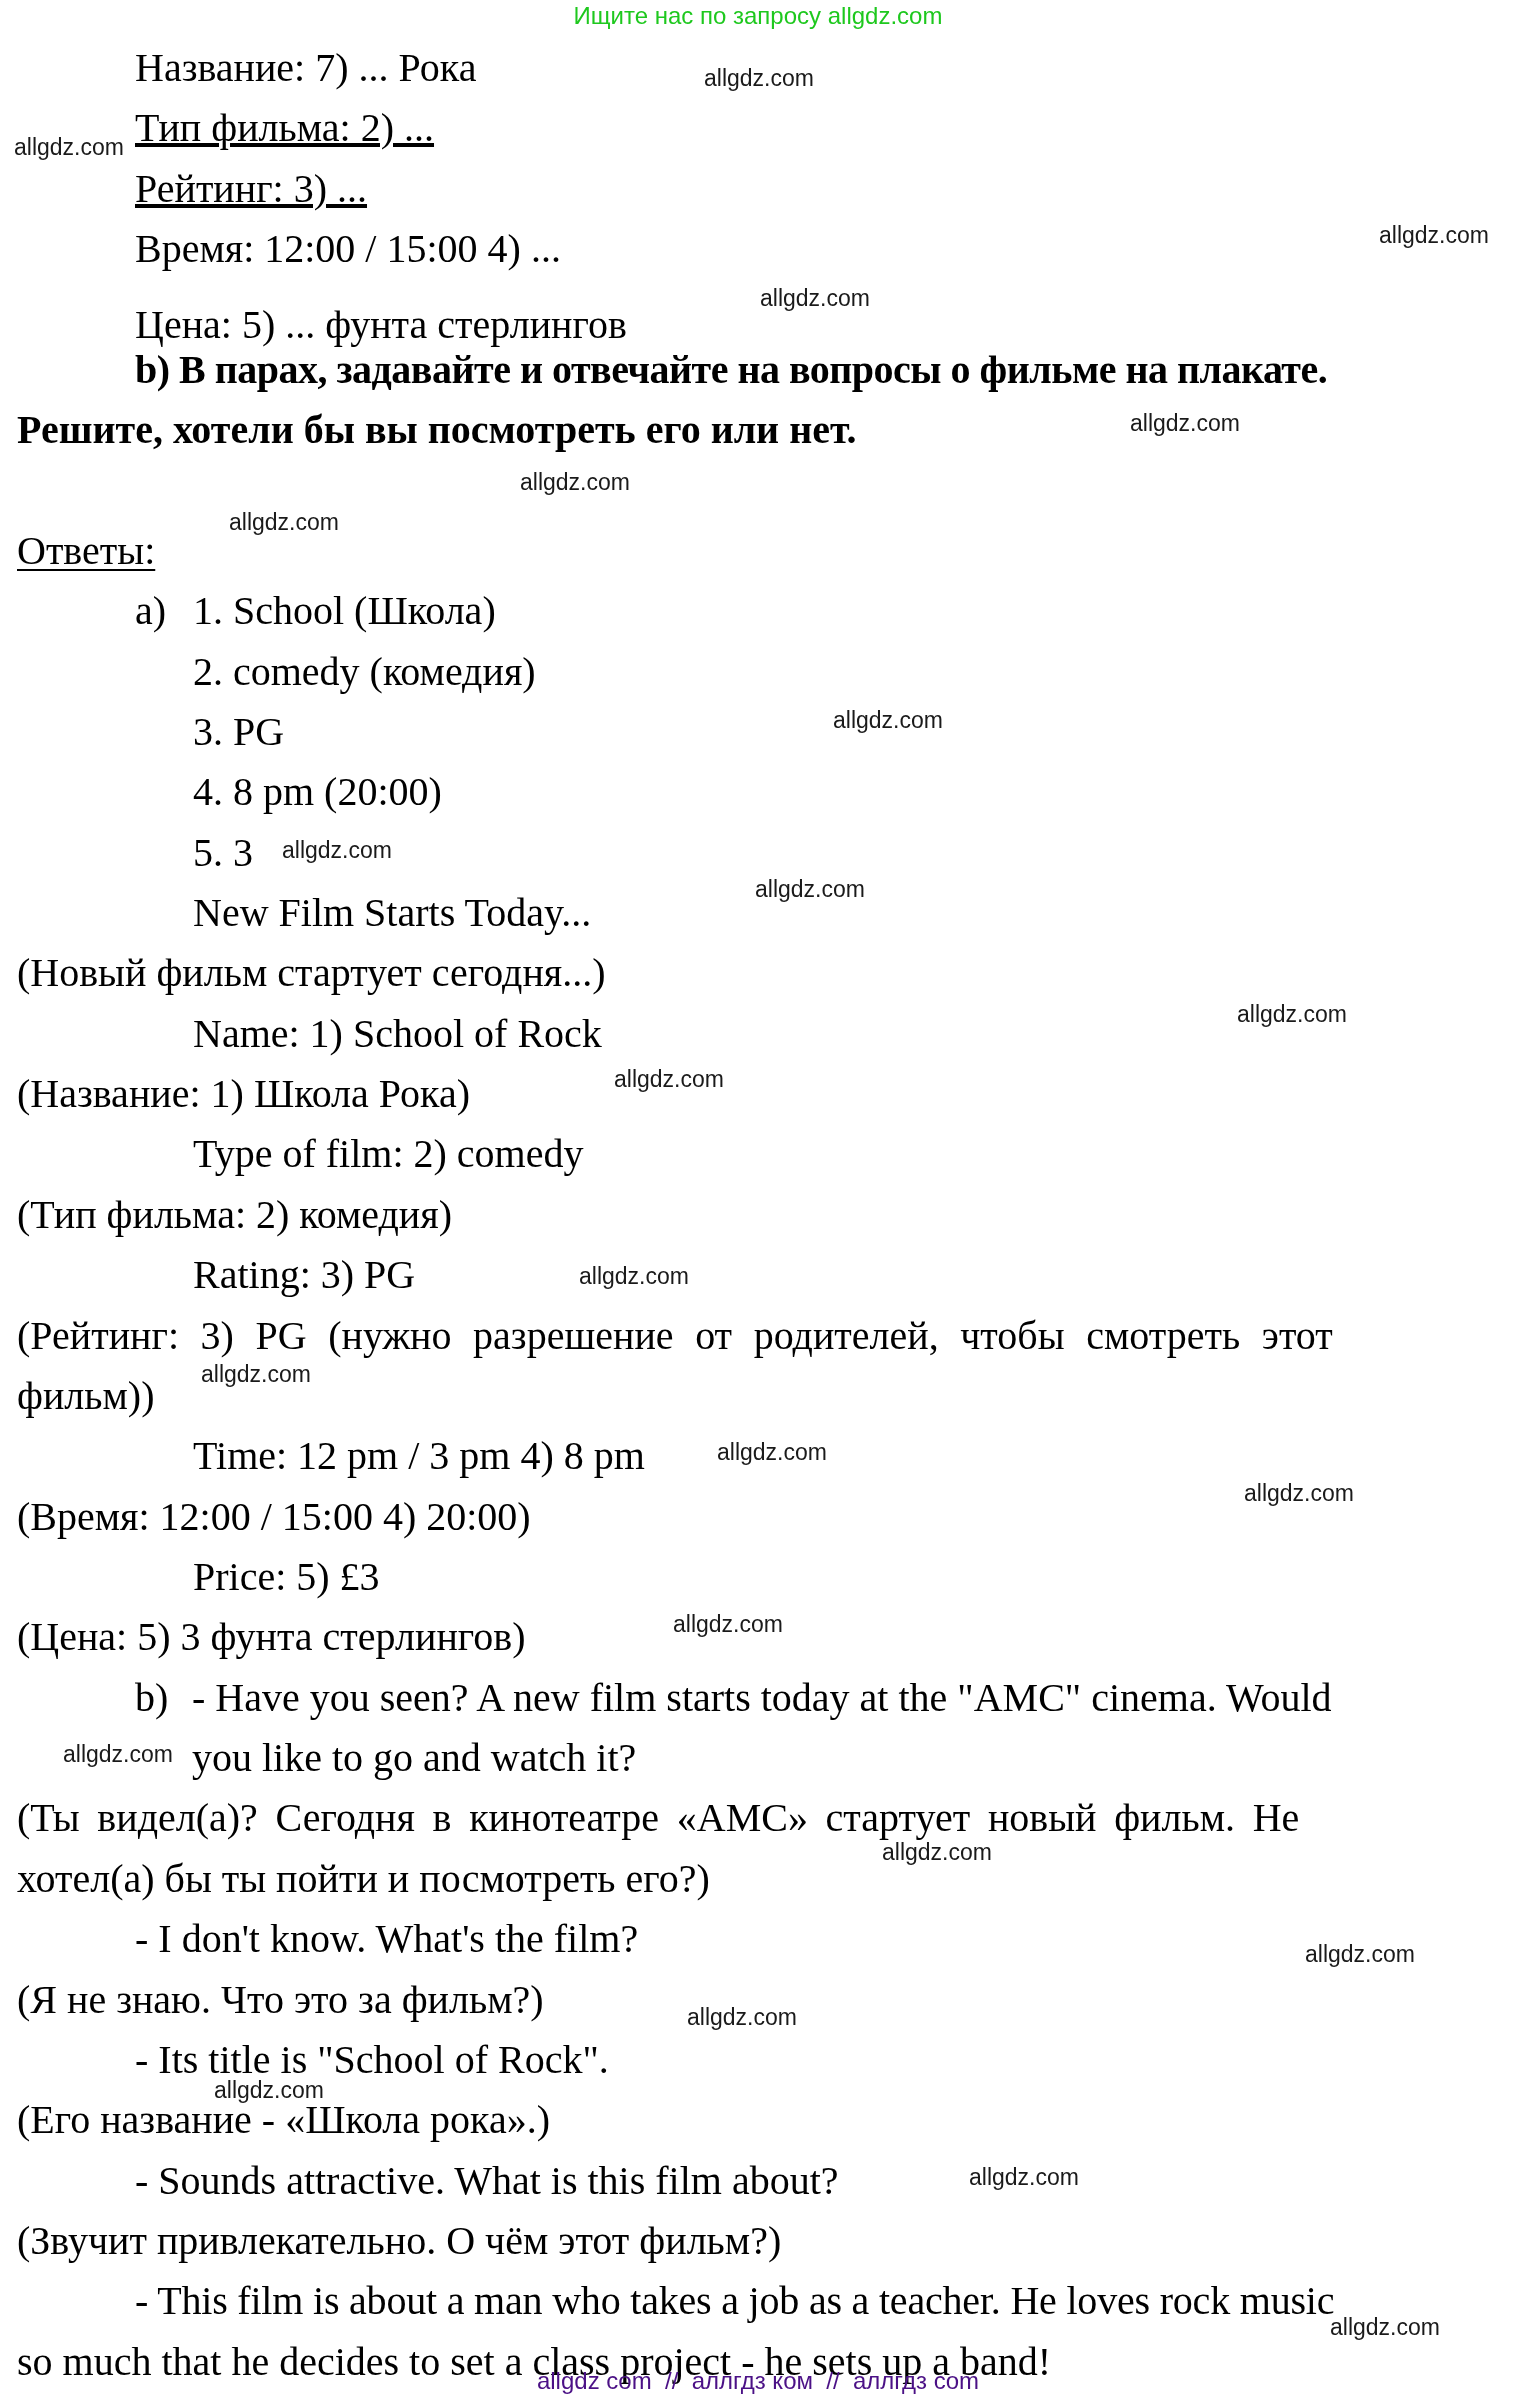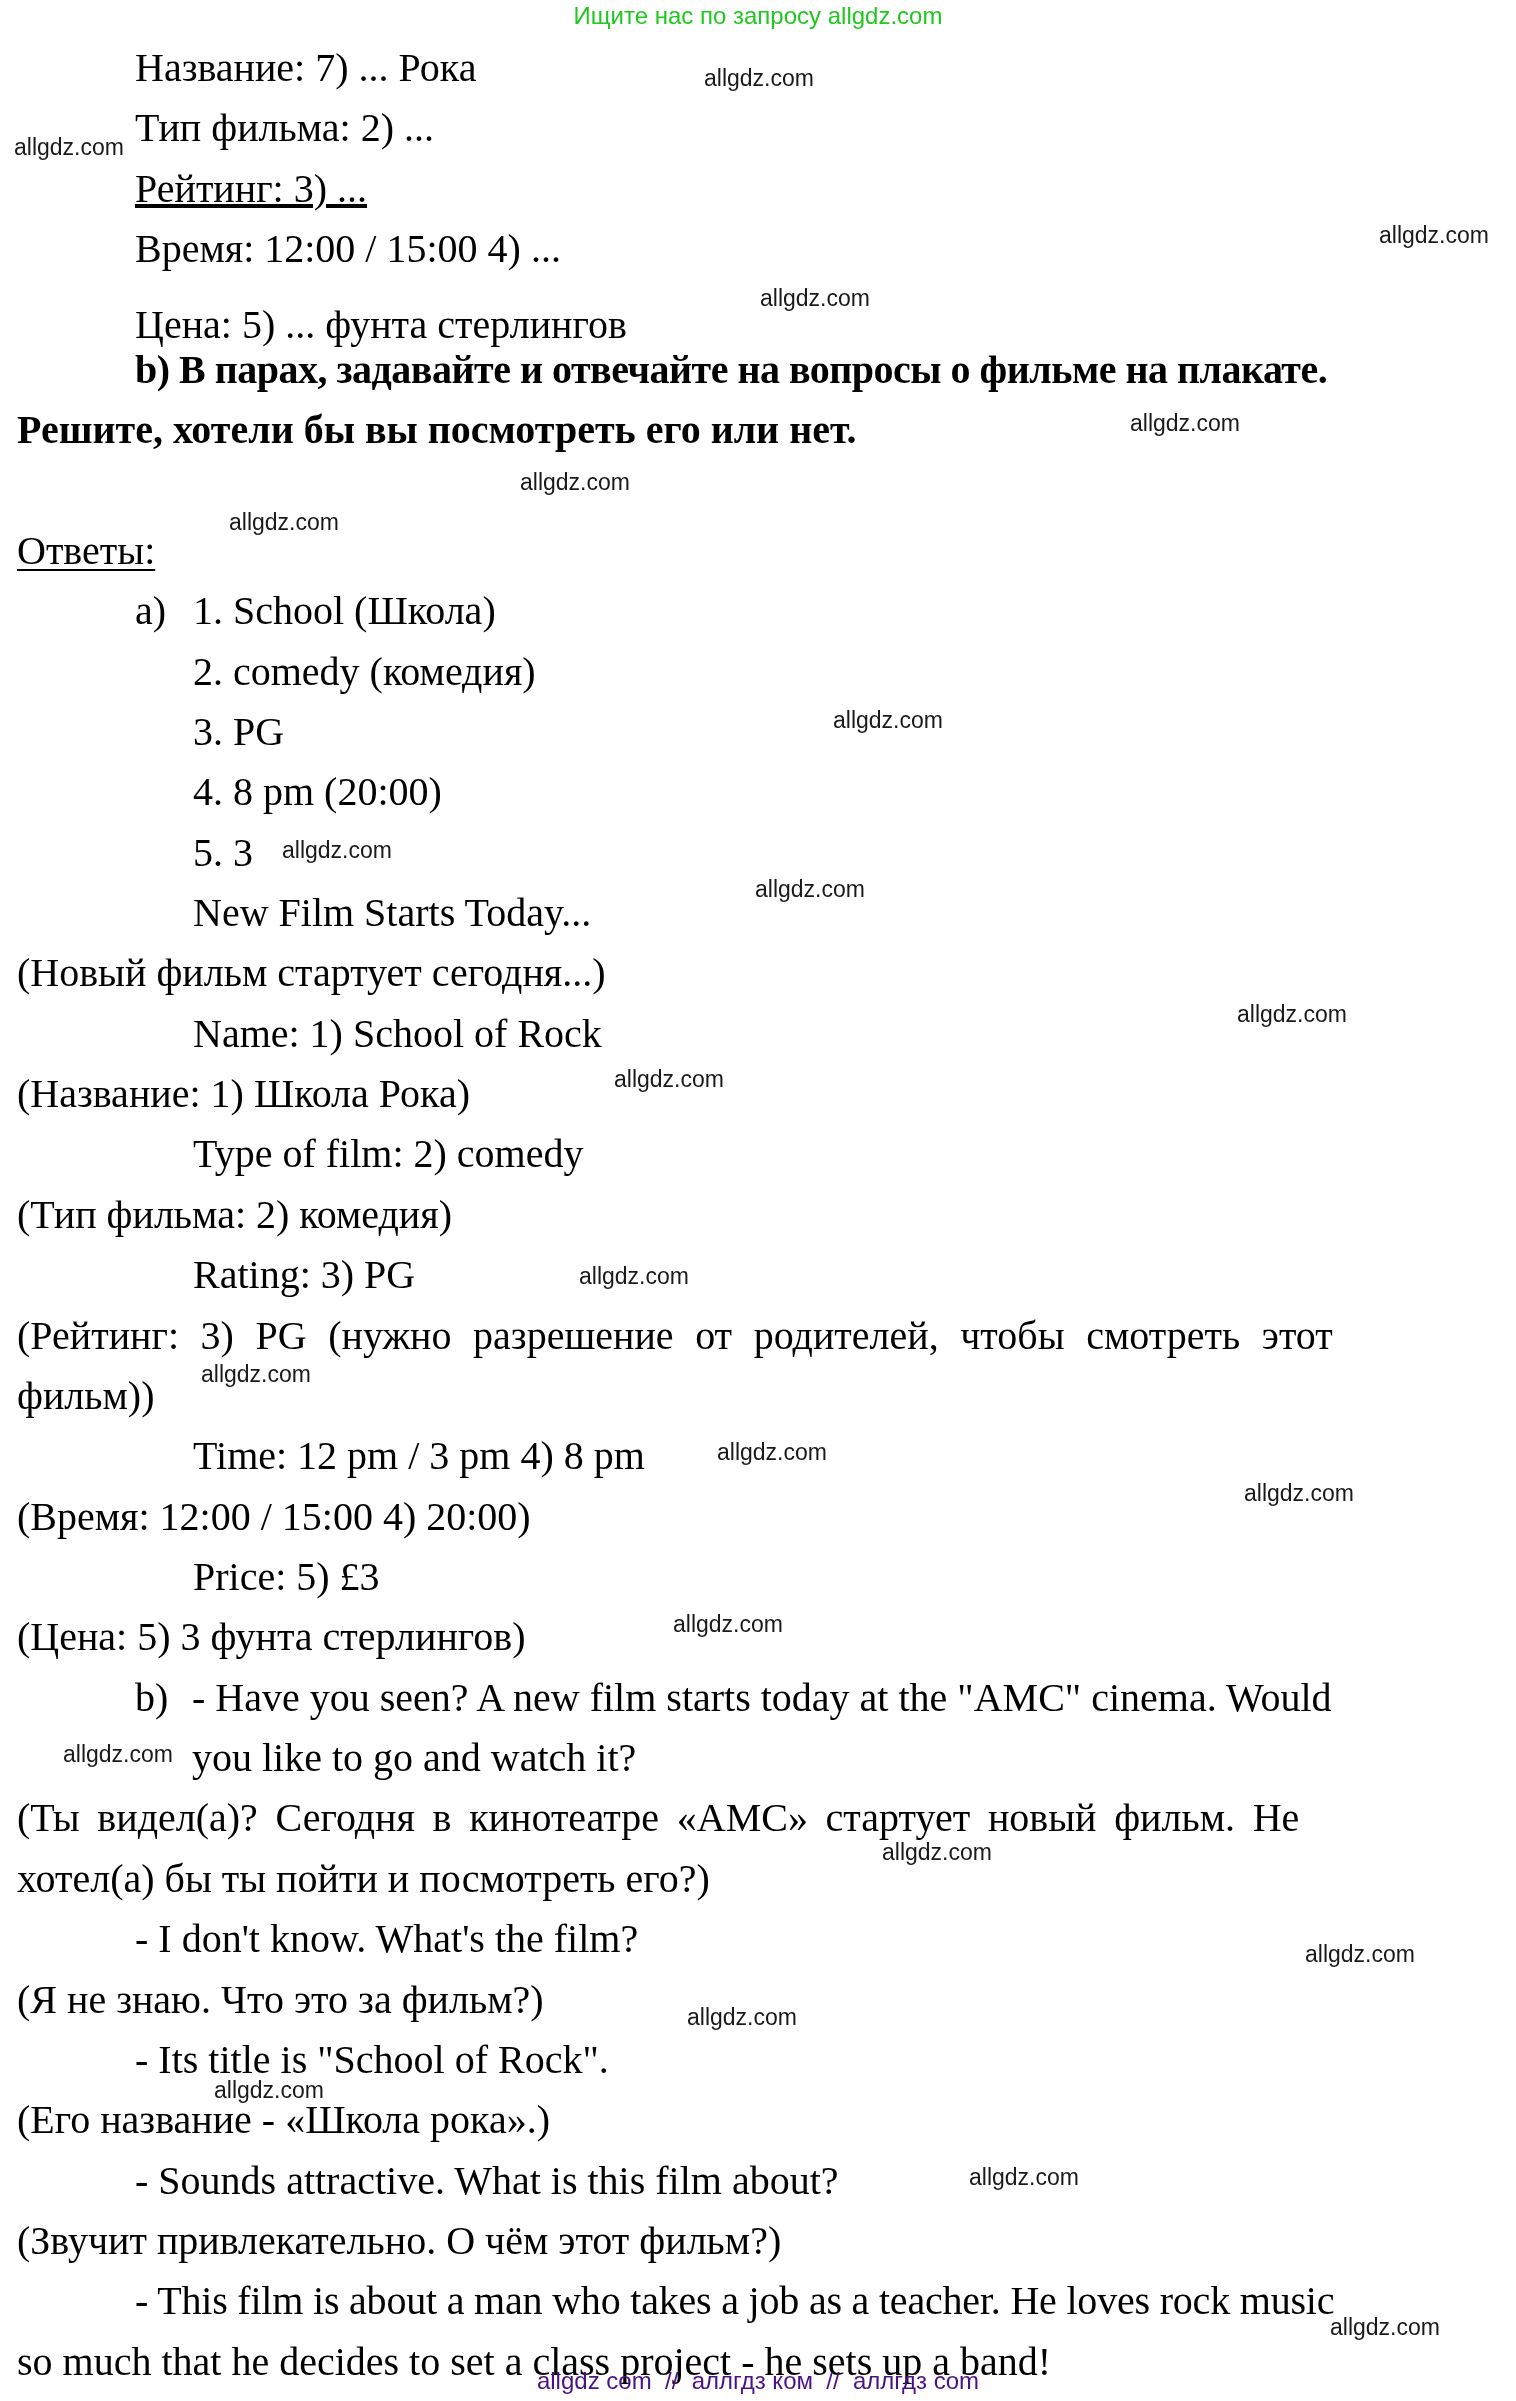--- a/index.html
+++ b/index.html
@@ -25,21 +25,21 @@
   }
 </style>
 </head>
 <body>
 
 <div class="page">
 
   <div class="top-banner">Ищите нас по запросу allgdz.com</div>
 
   <div class="line" style="left:135px; top:45px;">Название: 7) ... Рока</div>
-  <div class="line" style="left:135px; top:105px;">Тип фильма: 2) ...</div>
+  <div class="line" style="left:135px; top:105px;text-decoration:underline;">Тип фильма: 2) ...</div>
   <div class="line" style="left:135px; top:166px;text-decoration:underline;">Рейтинг: 3) ...</div>
   <div class="line" style="left:135px; top:226px;">Время: 12:00 / 15:00 4) ...</div>
   <div class="line" style="left:135px; top:286px;margin-top:16px;">Цена: 5) ... фунта стерлингов</div>
 
   <div class="line bold" style="left:135px; top:347px; letter-spacing:-0.5px;">b) В парах, задавайте и отвечайте на вопросы о фильме на плакате.</div>
   <div class="line bold" style="left:17px; top:407px;">Решите, хотели бы вы посмотреть его или нет.</div>
 
   <div class="line underline" style="left:17px; top:528px;">Ответы:</div>
 
   <div class="line" style="left:135px; top:588px;">a)</div>

